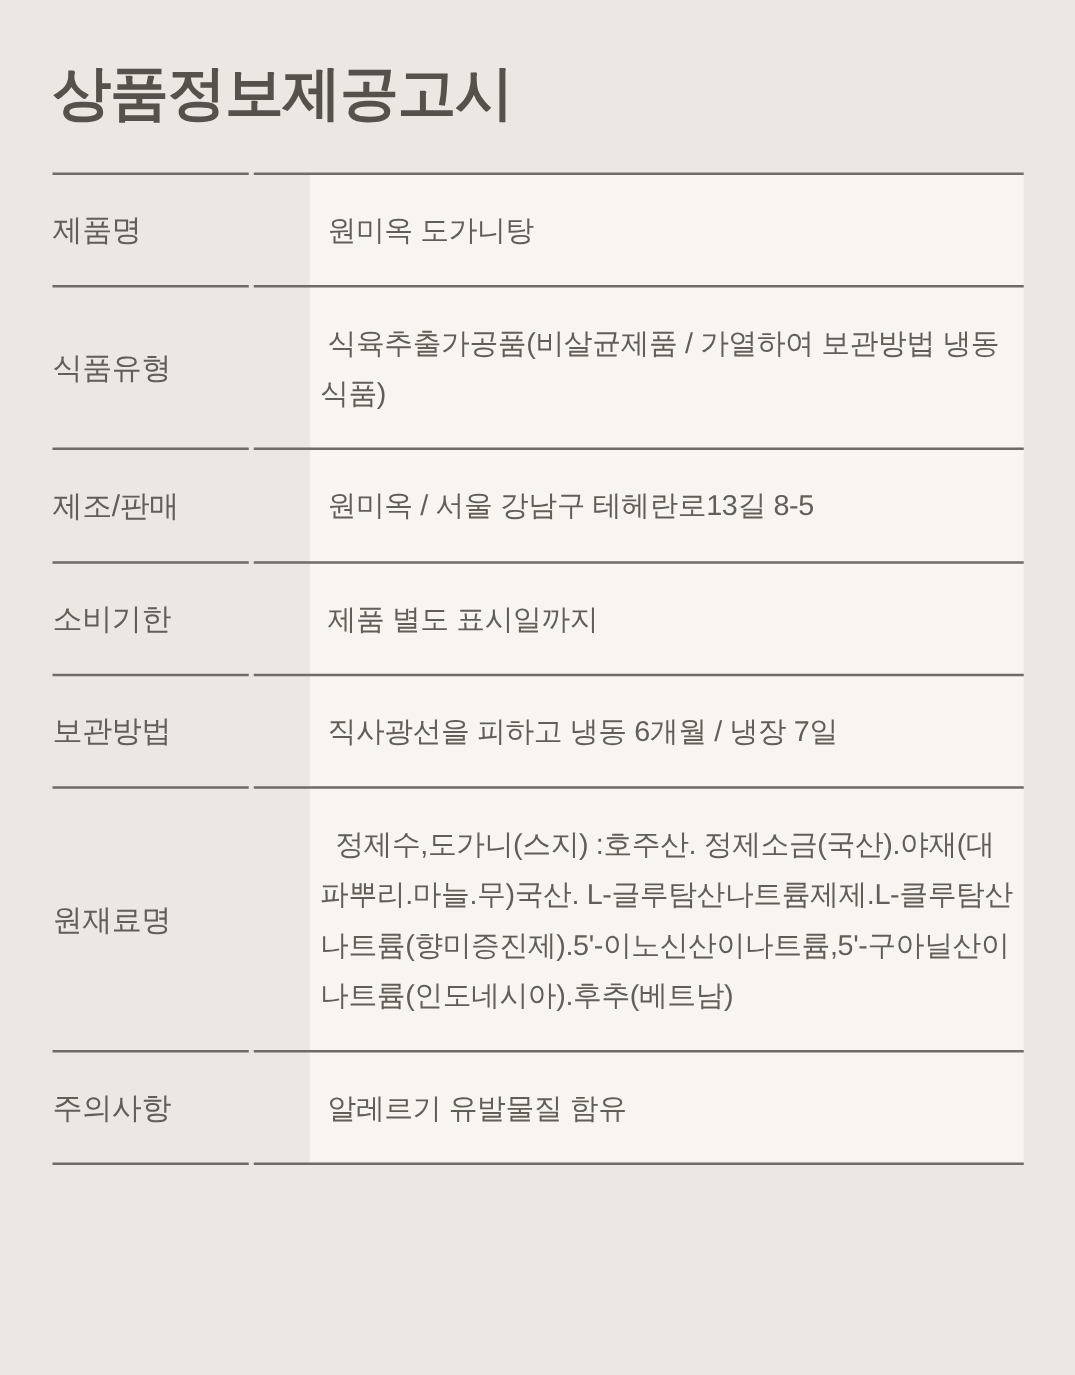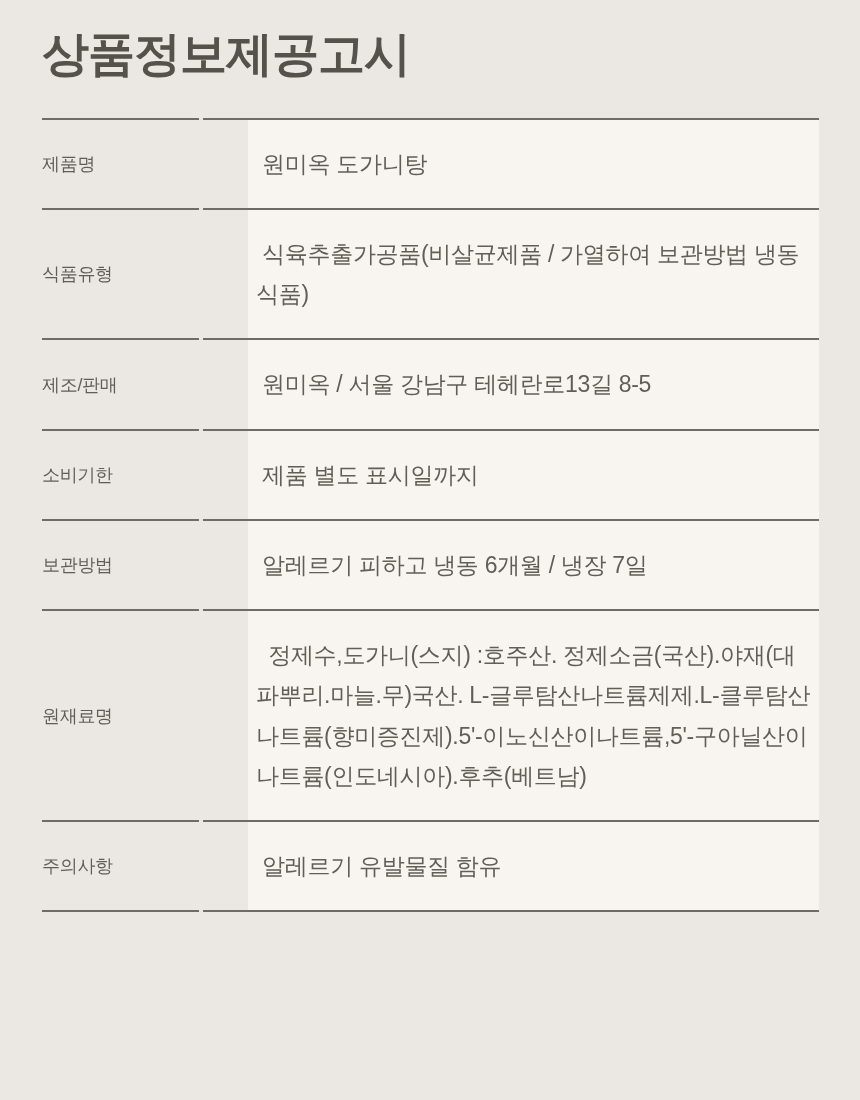--- a/index.html
+++ b/index.html
@@ -13,21 +13,21 @@
   html, body { margin: 0; padding: 0; }
   body {
     width: 860px;
     height: 1100px;
     background: var(--bg);
     font-family: "Liberation Sans", "DejaVu Sans", sans-serif;
     color: var(--text);
     overflow: hidden;
   }
   .page {
-    padding: 28px 41px 0 42px;
+    padding: 48px 41px 0 42px;
   }
   .page-title {
     margin: 0;
     font-size: 47px;
     line-height: 1.1;
     font-weight: 800;
     letter-spacing: -1px;
     color: var(--title);
   }
   .info-table {
@@ -41,21 +41,21 @@
   
   .info-table .row:nth-child(8) {
     min-height: 152px;
     gap: 20px;
   }
   .cell-label {
     width: 157px;
     border-top: 2px solid var(--line);
     display: flex;
     align-items: center;
-    font-size: 18px;
+    font-size: 24px;
     letter-spacing: -0.3px;
     color: var(--text);
   }
   .cell-gapcol {
     width: 4px;          
   }
   .cell-mid {
     width: 45px;         
     border-top: 2px solid var(--line);
   }
@@ -118,21 +118,21 @@
     <div class="cell-label">소비기한</div>
     <div class="cell-gapcol"></div>
     <div class="cell-mid"></div>
     <div class="cell-value"> 제품 별도 표시일까지</div>
   </div>
 
   <div class="row">
     <div class="cell-label">보관방법</div>
     <div class="cell-gapcol"></div>
     <div class="cell-mid"></div>
-    <div class="cell-value"> 알레르기 피하고 냉동 6개월 / 냉장 7일</div>
+    <div class="cell-value"> 직사광선을 피하고 냉동 6개월 / 냉장 7일</div>
   </div>
 
 
   <div class="row">
     <div class="cell-label">원재료명</div>
     <div class="cell-gapcol"></div>
     <div class="cell-mid"></div>
     <div class="cell-value">  정제수,도가니(스지) :호주산. 정제소금(국산).야재(대파뿌리.마늘.무)국산. L-글루탐산나트륨제제.L-클루탐산나트륨(향미증진제).5'-이노신산이나트륨,5'-구아닐산이나트륨(인도네시아).후추(베트남)</div>
   </div>
 

